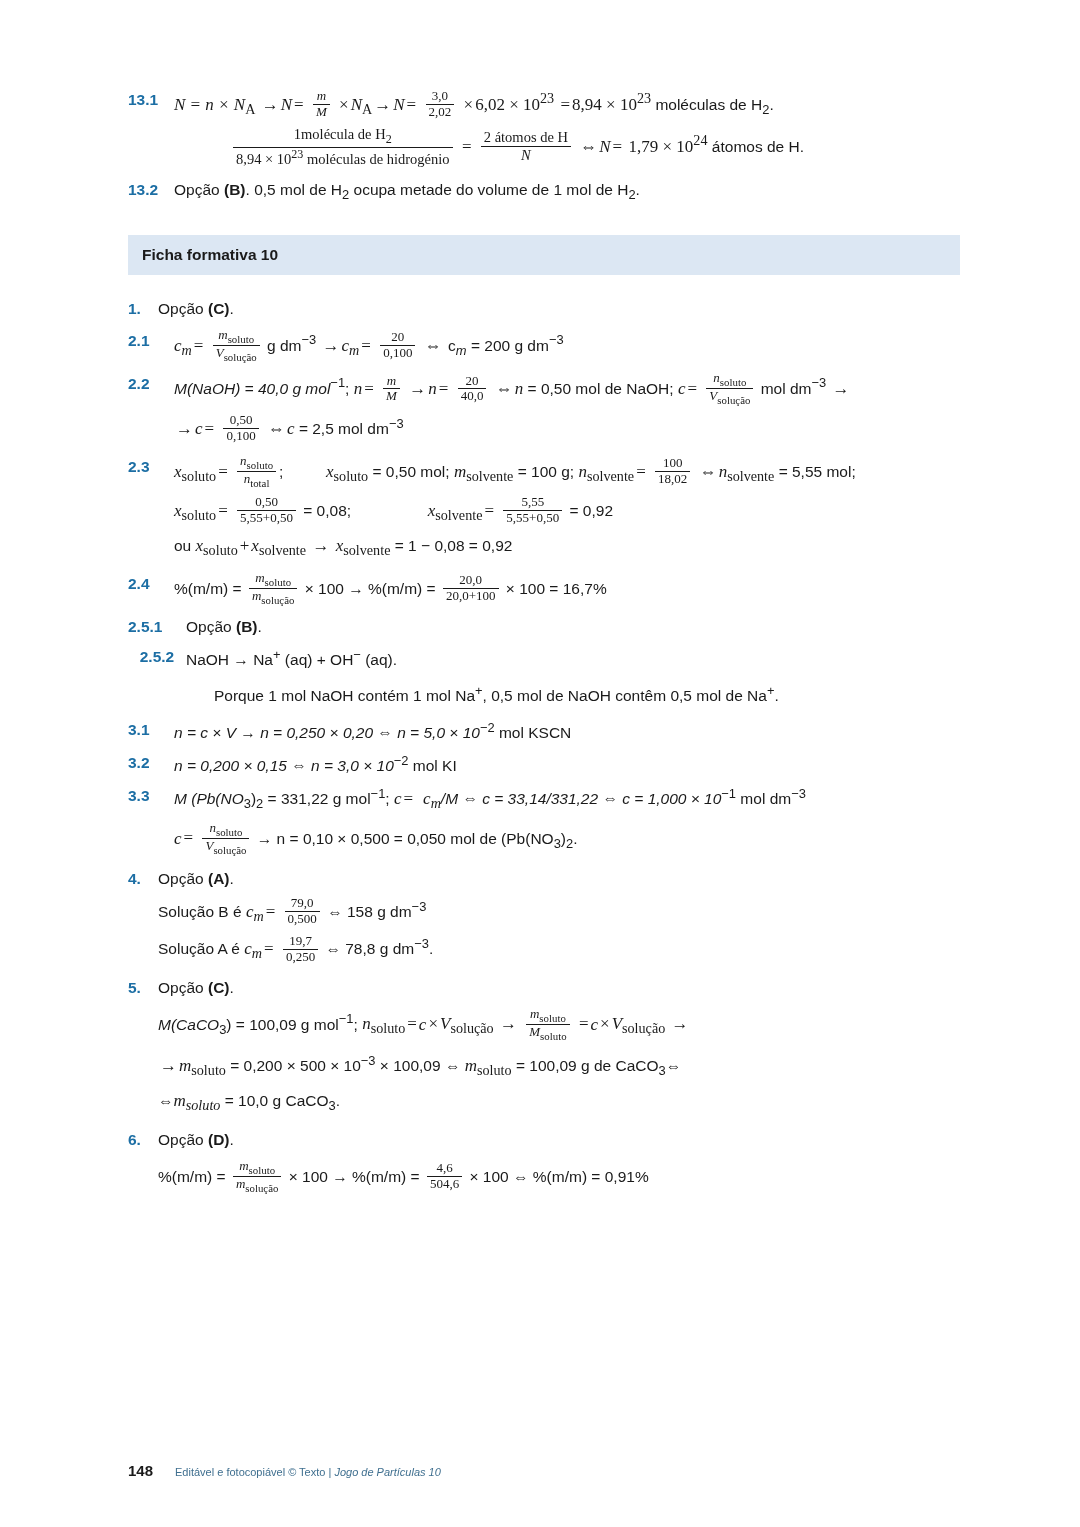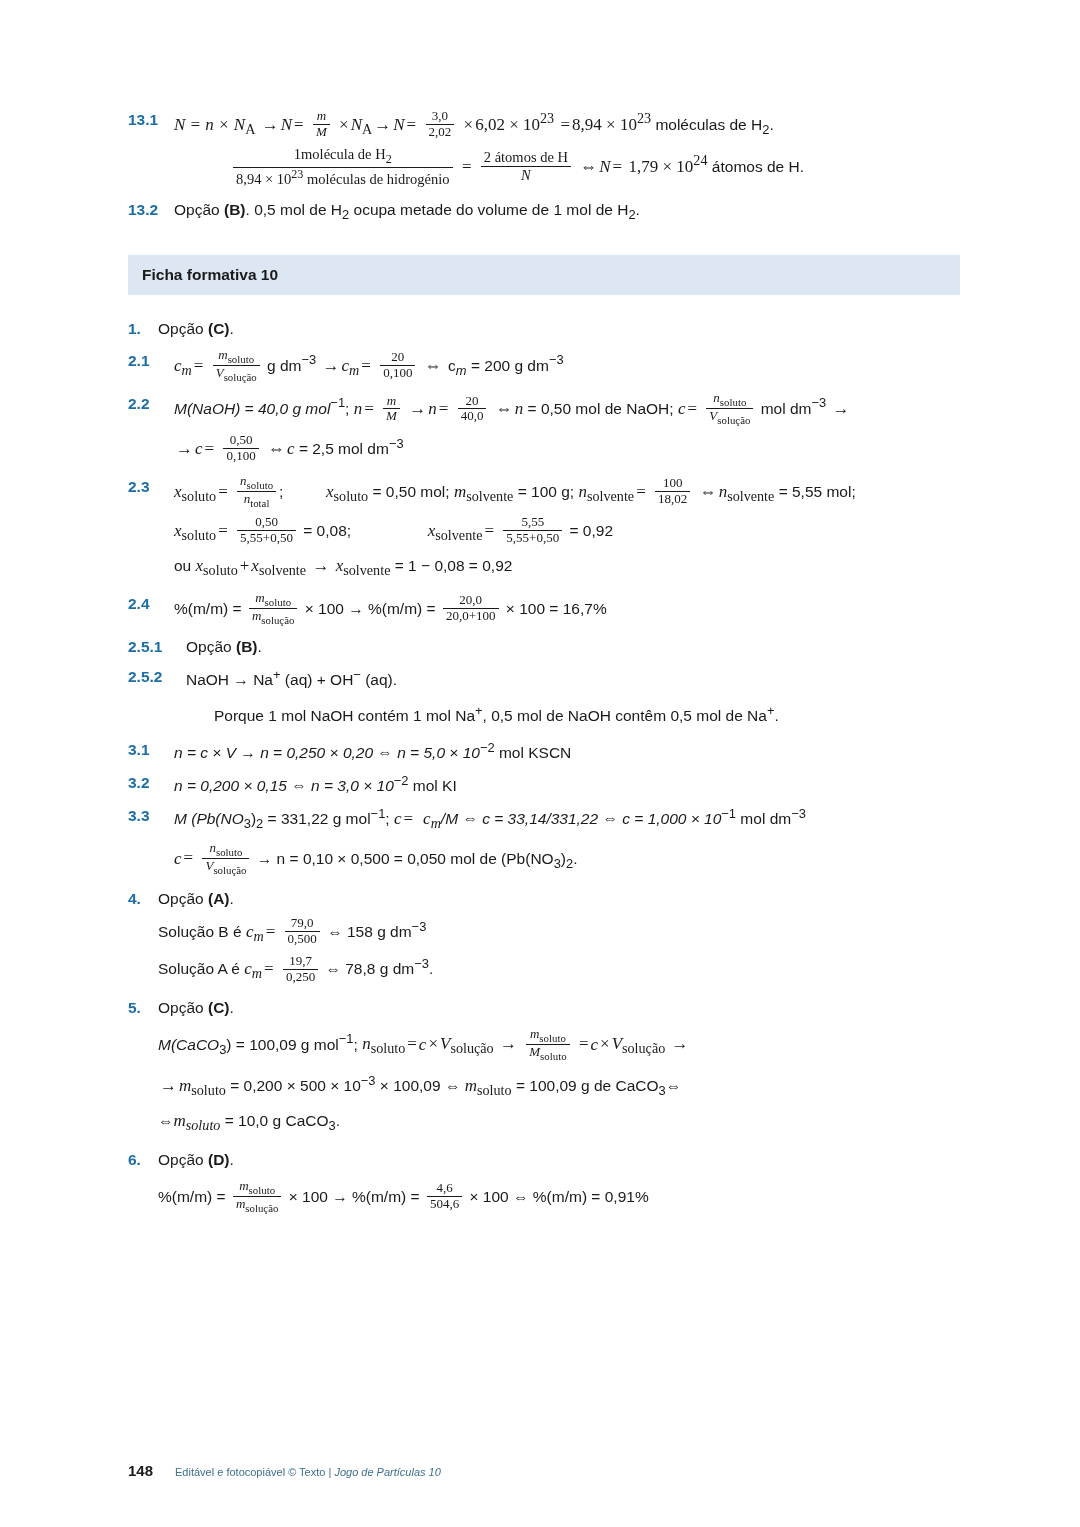--- a/index.html
+++ b/index.html
@@ -18,21 +18,21 @@
   .page {
     position: absolute;
     left: 0; top: 0;
     width: 1080px;
     height: 1527px;
     padding: 0;
   }
   .content {
     position: absolute;
     left: 128px;
-    top: 108px;
+    top: 88px;
     width: 832px;
   }
   
   .row {
     display: flex;
     align-items: flex-start;
     margin-bottom: 6px;
   }
   .num {
     color: #1c6ea4;
@@ -253,21 +253,21 @@
     </div>
 
     <div class="row" style="margin-top:8px;">
       <div class="num" style="min-width:58px;">2.5.1</div>
       <div class="body">
         <span>Opção </span><b>(B)</b><span>.</span>
       </div>
     </div>
 
     <div class="row" style="margin-top:6px;">
-      <div class="num" style="min-width:58px;">2.5.2</div>
+      <div class="num" style="min-width:58px;text-align:center;">2.5.2</div>
       <div class="body">
         <span>NaOH → Na</span><sup>+</sup><span> (aq) + OH</span><sup>−</sup><span> (aq).</span>
       </div>
     </div>
     <div class="row" style="margin-top:8px;">
       <div class="num" style="min-width:58px;">&nbsp;</div>
       <div class="body" style="padding-left:28px;">
         <span>Porque 1 mol NaOH contém 1 mol Na</span><sup>+</sup><span>, 0,5 mol de NaOH contêm 0,5 mol de Na</span><sup>+</sup><span>.</span>
       </div>
     </div>

